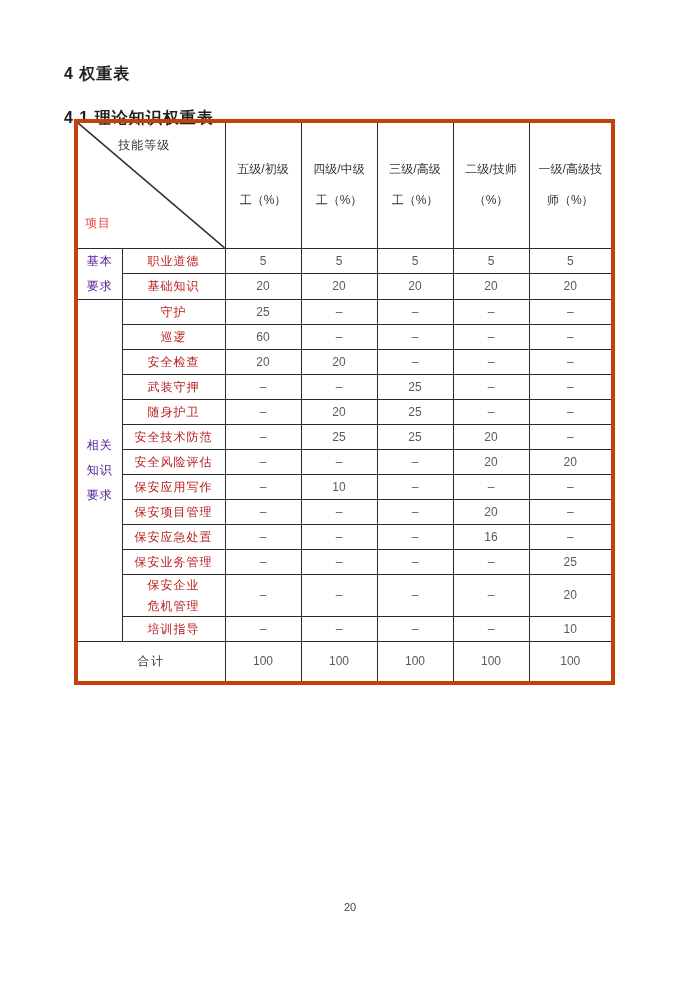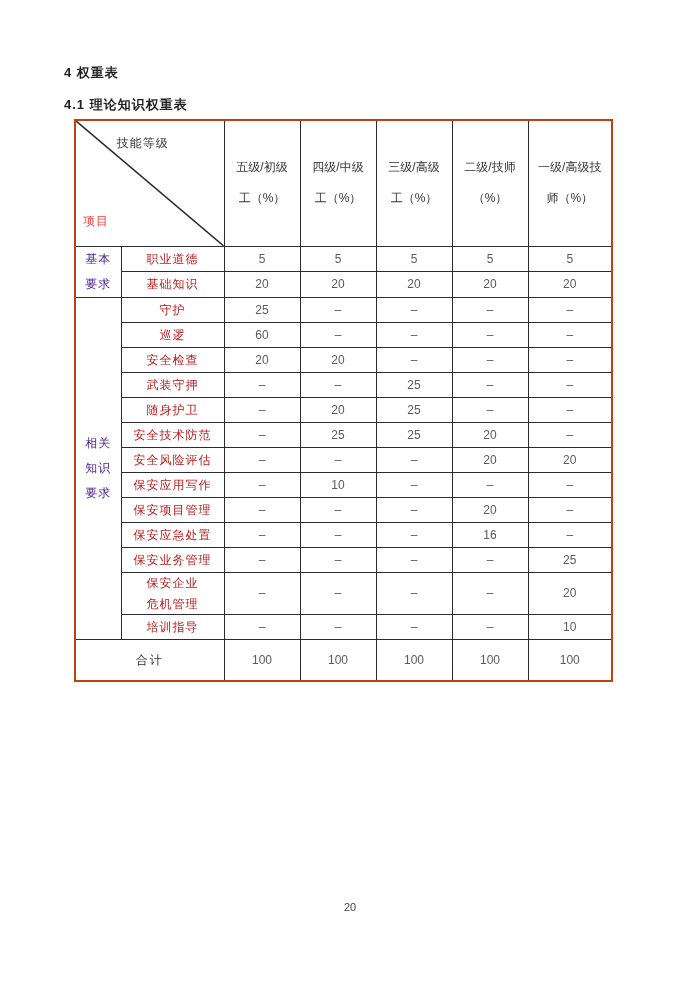--- a/index.html
+++ b/index.html
@@ -5,29 +5,29 @@
   html,body{margin:0;padding:0;}
   body{
     width:700px;height:989px;position:relative;
     background:#ffffff;
     font-family:"Liberation Sans","DejaVu Sans",sans-serif;
     color:#333;
     -webkit-font-smoothing:antialiased;
   }
   .heading{
     position:absolute;left:64px;
-    font-size:13px;font-weight:700;color:#1f1f1f;
+    font-size:16px;font-weight:700;color:#1f1f1f;
     letter-spacing:1px;white-space:nowrap;
   }
   #heading1{top:64px;}
-  #heading2{top:96px;}
+  #heading2{top:108px;}
   .table-wrap{position:absolute;left:74px;top:119px;}
   table{
     border-collapse:collapse;table-layout:fixed;
-    border:2px solid #c2410c;
+    border:4px solid #c2410c;
   }
   td,th{
     border:1px solid #2b2b2b;
     padding:0;margin:0;
     text-align:center;vertical-align:middle;
     font-size:12px;font-weight:400;
     color:#3a3a3a;
     white-space:pre-line;
     line-height:1.55;
     overflow:hidden;

